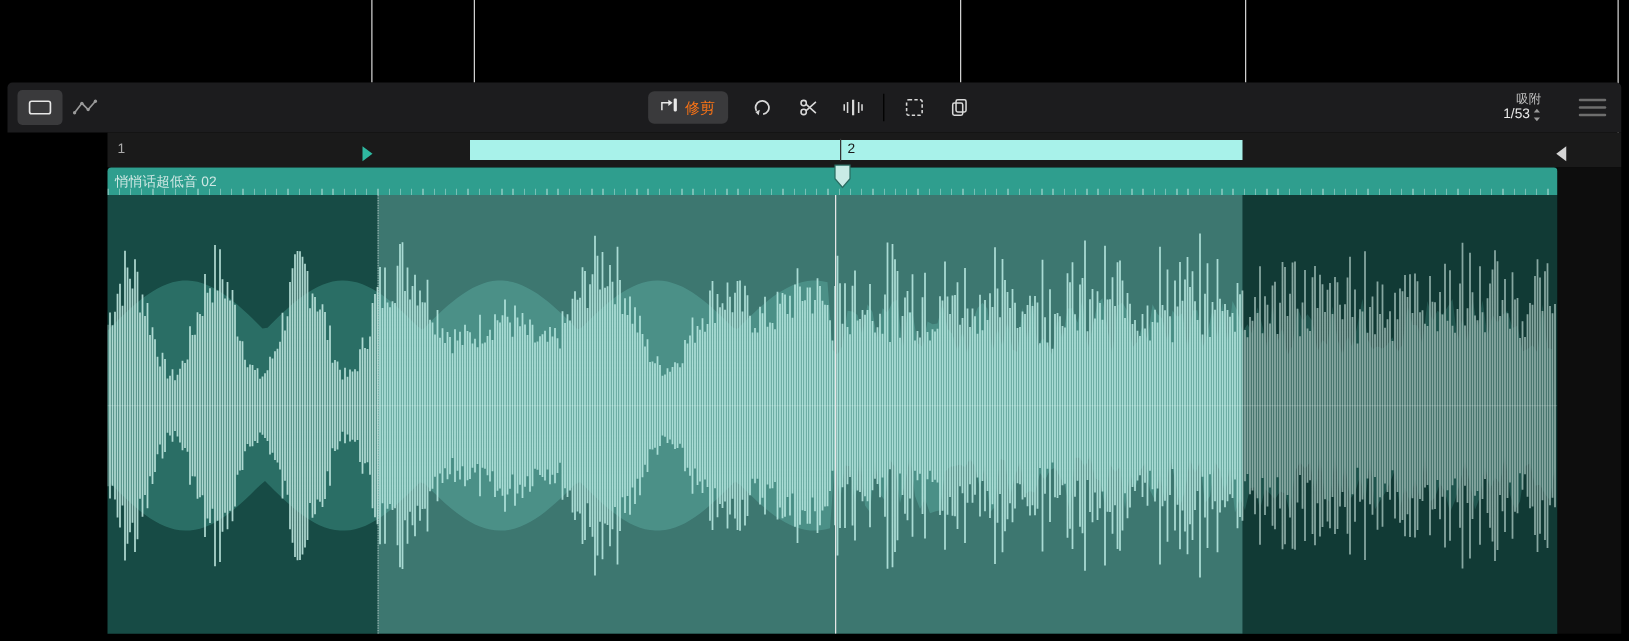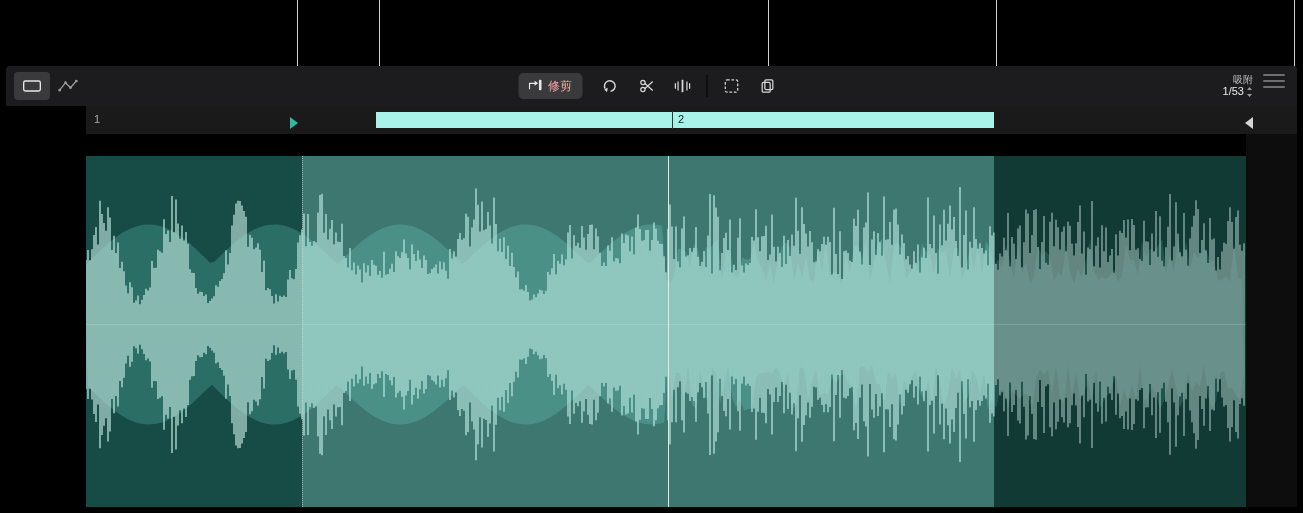--- a/index.html
+++ b/index.html
@@ -10,24 +10,24 @@
   .callout { position: absolute; top: 0; width: 1px; background: #d0d0d0; }
 
   
   .toolbar { position: absolute; left: 6px; right: 6px; top: 66px; height: 40px; background: #1c1c1e; display: flex; align-items: center; border-top-left-radius: 4px; border-top-right-radius: 4px; }
   .tool-left { display: flex; align-items: center; gap: 0; padding-left: 8px; }
   .mode-btn { width: 36px; height: 28px; display: flex; align-items: center; justify-content: center; border-radius: 4px; cursor: pointer; }
   .mode-btn.active { background: #3a3a3c; }
   .mode-btn svg { width: 20px; height: 16px; }
   .tool-center { position: absolute; left: 50%; transform: translateX(-50%); display: flex; align-items: center; gap: 0; }
   .pill { display: flex; align-items: center; background: #3a3a3c; border-radius: 5px; height: 26px; padding: 0 10px; gap: 6px; margin-right: 10px; }
-  .pill span.label { font-size: 12px; color: #fca5a5; }
+  .pill span.label { font-size: 12px; color: #f97316; }
   .ctr-btn { width: 32px; height: 26px; display: flex; align-items: center; justify-content: center; margin: 0 2px; border-radius: 4px; cursor:pointer; }
   .sep { width: 1px; height: 22px; background: #000; margin: 0 6px; }
-  .tool-right { margin-left: auto; padding-right: 12px; display: flex; gap: 4px; }
+  .tool-right { margin-left: auto; padding-right: 12px; display: flex; align-items: center; gap: 24px; }
   .snap-block { text-align: right; line-height: 1.1; margin-right: 6px; }
   .snap-title { font-size: 10px; color: #bfbfbf; }
   .snap-val { font-size: 11px; color: #eaeaea; display:flex; align-items:center; gap:2px; justify-content:flex-end;}
   .hamburger { width: 22px; height: 14px; display:flex; flex-direction:column; justify-content:space-between; cursor:pointer;}
   .hamburger div { height:2px; background:#6e6e6e; border-radius:1px;}
 
   
   .ruler { position: absolute; left: 86px; right: 6px; top: 106px; height: 28px; background: #1a1a1a; overflow: hidden; }
   .ruler .selection-band { position: absolute; top: 6px; height: 16px; background: #a8f2ea; }
   .ruler .bar-label { position: absolute; top: 7px; font-size: 11px; color: #aaa; }
@@ -149,20 +149,29 @@
 <div class="ruler">
   <div class="bar-label" style="left:8px">1</div>
   <div class="play-marker" style="left:204px"></div>
   <div class="selection-band" style="left:290px; width:618px;"></div>
   <div class="bar2-tick" style="left:586px"></div>
   <div class="bar-label" style="left:592px; color:#1a1a1a;">2</div>
   <div class="end-marker" style="left:1159px"></div>
 </div>
 
 
+<div class="region-header">
+  <span class="name">悄悄话超低音 02</span>
+  <div class="ticks"></div>
+  <div class="anchor">
+    <svg viewBox="0 0 14 20">
+          <path d="M1 1 H13 V12 L7 19 L1 12 Z" fill="#c9ebe6" stroke="#2a6d63" stroke-width="1"></path>
+        </svg>
+  </div>
+</div>
 
 <div class="wave-area">
   <svg class="wave" id="wave-svg" viewBox="0 0 1160 350" preserveAspectRatio="none">
         <path d="M0 168 L0.0 108.2 L4.0 104.2 L8.0 100.2 L12.0 96.4 L16.0 92.6 L20.0 89.0 L24.0 85.6 L28.0 82.4 L32.0 79.5 L36.0 76.9 L40.0 74.6 L44.0 72.6 L48.0 71.0 L52.0 69.7 L56.0 68.8 L60.0 68.3 L64.0 68.3 L68.0 68.6 L72.0 69.3 L76.0 70.4 L80.0 71.9 L84.0 73.7 L88.0 75.9 L92.0 78.4 L96.0 81.2 L100.0 84.3 L104.0 87.6 L108.0 91.1 L112.0 94.8 L116.0 98.6 L120.0 102.5 L124.0 106.5 L128.0 105.8 L132.0 101.9 L136.0 98.0 L140.0 94.2 L144.0 90.5 L148.0 87.0 L152.0 83.7 L156.0 80.7 L160.0 78.0 L164.0 75.5 L168.0 73.4 L172.0 71.6 L176.0 70.2 L180.0 69.1 L184.0 68.5 L188.0 68.3 L192.0 68.4 L196.0 69.0 L200.0 69.9 L204.0 71.2 L208.0 72.9 L212.0 74.9 L216.0 77.3 L220.0 80.0 L224.0 83.0 L228.0 86.2 L232.0 89.6 L236.0 93.2 L240.0 97.0 L244.0 100.9 L248.0 104.8 L252.0 107.5 L256.0 103.5 L260.0 99.6 L264.0 95.7 L268.0 92.0 L272.0 88.4 L276.0 85.1 L280.0 81.9 L284.0 79.1 L288.0 76.5 L292.0 74.2 L296.0 72.3 L300.0 70.7 L304.0 69.5 L308.0 68.7 L312.0 68.3 L316.0 68.3 L320.0 68.7 L324.0 69.5 L328.0 70.6 L332.0 72.2 L336.0 74.1 L340.0 76.3 L344.0 78.8 L348.0 81.7 L352.0 84.8 L356.0 88.2 L360.0 91.7 L364.0 95.4 L368.0 99.3 L372.0 103.2 L376.0 107.2 L380.0 105.2 L384.0 101.2 L388.0 97.3 L392.0 93.5 L396.0 89.9 L400.0 86.4 L404.0 83.2 L408.0 80.2 L412.0 77.5 L416.0 75.1 L420.0 73.1 L424.0 71.3 L428.0 70.0 L432.0 69.0 L436.0 68.4 L440.0 68.3 L444.0 68.5 L448.0 69.1 L452.0 70.1 L456.0 71.5 L460.0 73.2 L464.0 75.3 L468.0 77.7 L472.0 80.5 L476.0 83.5 L480.0 86.7 L484.0 90.2 L488.0 93.9 L492.0 97.6 L496.0 101.5 L500.0 105.5 L504.0 106.8 L508.0 102.8 L512.0 98.9 L516.0 95.1 L520.0 91.4 L524.0 87.9 L528.0 84.5 L532.0 81.4 L536.0 78.6 L540.0 76.1 L544.0 73.9 L548.0 72.0 L552.0 70.5 L556.0 69.4 L560.0 68.6 L564.0 68.3 L568.0 68.3 L572.0 68.8 L576.0 69.6 L580.0 123.2 L584.0 127.4 L588.0 120.1 L592.0 92.3 L596.0 93.0 L600.0 95.7 L604.0 111.8 L608.0 87.1 L612.0 93.3 L616.0 116.0 L620.0 90.4 L624.0 93.7 L628.0 85.3 L632.0 83.5 L636.0 123.9 L640.0 93.5 L644.0 93.5 L648.0 118.0 L652.0 121.3 L656.0 101.0 L660.0 103.1 L664.0 102.6 L668.0 86.7 L672.0 106.4 L676.0 111.1 L680.0 124.2 L684.0 108.6 L688.0 127.6 L692.0 101.0 L696.0 90.2 L700.0 85.9 L704.0 90.8 L708.0 124.9 L712.0 106.4 L716.0 120.9 L720.0 100.3 L724.0 123.2 L728.0 125.2 L732.0 89.9 L736.0 116.8 L740.0 84.3 L744.0 121.1 L748.0 114.3 L752.0 118.5 L756.0 127.8 L760.0 96.5 L764.0 115.4 L768.0 90.6 L772.0 90.4 L776.0 102.0 L780.0 83.3 L784.0 123.2 L788.0 105.5 L792.0 86.4 L796.0 82.4 L800.0 106.6 L804.0 127.2 L808.0 88.3 L812.0 85.8 L816.0 93.0 L820.0 121.4 L824.0 116.8 L828.0 104.3 L832.0 115.9 L836.0 87.1 L840.0 94.9 L844.0 98.8 L848.0 117.1 L852.0 92.1 L856.0 97.3 L860.0 94.1 L864.0 123.0 L868.0 92.1 L872.0 91.9 L876.0 121.8 L880.0 110.3 L884.0 91.1 L888.0 115.4 L892.0 85.8 L896.0 118.9 L900.0 84.6 L904.0 92.6 L908.0 109.3 L912.0 103.1 L916.0 111.1 L920.0 89.5 L924.0 104.8 L928.0 121.9 L932.0 86.5 L936.0 117.0 L940.0 105.7 L944.0 127.7 L948.0 120.2 L952.0 89.5 L956.0 100.4 L960.0 95.1 L964.0 100.7 L968.0 124.9 L972.0 115.4 L976.0 119.7 L980.0 88.8 L984.0 115.1 L988.0 127.2 L992.0 112.3 L996.0 121.4 L1000.0 103.7 L1004.0 82.8 L1008.0 114.8 L1012.0 123.1 L1016.0 120.7 L1020.0 122.6 L1024.0 119.3 L1028.0 113.5 L1032.0 125.3 L1036.0 119.4 L1040.0 88.3 L1044.0 103.5 L1048.0 104.2 L1052.0 118.7 L1056.0 84.5 L1060.0 100.7 L1064.0 92.4 L1068.0 95.3 L1072.0 89.5 L1076.0 83.0 L1080.0 116.5 L1084.0 97.8 L1088.0 117.7 L1092.0 82.3 L1096.0 106.3 L1100.0 84.0 L1104.0 112.8 L1108.0 95.5 L1112.0 102.0 L1116.0 95.5 L1120.0 92.5 L1124.0 106.0 L1128.0 104.3 L1132.0 124.6 L1136.0 123.0 L1140.0 119.6 L1144.0 125.7 L1148.0 87.1 L1152.0 122.1 L1156.0 123.0 L1158.0 217.5 L1154.0 243.6 L1150.0 238.8 L1146.0 231.2 L1142.0 231.9 L1138.0 214.1 L1134.0 216.3 L1130.0 244.6 L1126.0 251.3 L1122.0 238.9 L1118.0 208.0 L1114.0 230.2 L1110.0 225.1 L1106.0 234.8 L1102.0 216.8 L1098.0 241.0 L1094.0 251.0 L1090.0 230.4 L1086.0 212.7 L1082.0 229.7 L1078.0 244.0 L1074.0 253.0 L1070.0 236.6 L1066.0 230.2 L1062.0 241.3 L1058.0 244.8 L1054.0 208.6 L1050.0 243.8 L1046.0 227.0 L1042.0 245.1 L1038.0 233.3 L1034.0 249.2 L1030.0 219.4 L1026.0 229.1 L1022.0 237.7 L1018.0 244.0 L1014.0 250.7 L1010.0 211.8 L1006.0 245.3 L1002.0 224.3 L998.0 237.5 L994.0 242.5 L990.0 215.9 L986.0 241.2 L982.0 208.7 L978.0 244.9 L974.0 242.1 L970.0 209.6 L966.0 237.6 L962.0 213.3 L958.0 218.2 L954.0 213.4 L950.0 220.5 L946.0 253.8 L942.0 238.2 L938.0 236.6 L934.0 242.7 L930.0 238.4 L926.0 234.5 L922.0 251.0 L918.0 233.2 L914.0 233.7 L910.0 251.4 L906.0 242.2 L902.0 253.4 L898.0 216.7 L894.0 238.1 L890.0 220.0 L886.0 213.0 L882.0 240.4 L878.0 245.9 L874.0 213.1 L870.0 221.9 L866.0 211.0 L862.0 236.3 L858.0 248.5 L854.0 227.7 L850.0 209.0 L846.0 246.6 L842.0 222.3 L838.0 243.6 L834.0 235.5 L830.0 214.2 L826.0 220.0 L822.0 234.7 L818.0 222.8 L814.0 250.5 L810.0 216.9 L806.0 220.9 L802.0 215.0 L798.0 248.2 L794.0 228.0 L790.0 226.0 L786.0 208.2 L782.0 216.9 L778.0 209.7 L774.0 209.6 L770.0 253.5 L766.0 232.0 L762.0 225.0 L758.0 217.6 L754.0 219.4 L750.0 227.4 L746.0 221.7 L742.0 237.6 L738.0 236.1 L734.0 238.6 L730.0 213.1 L726.0 224.1 L722.0 241.2 L718.0 211.8 L714.0 210.6 L710.0 248.8 L706.0 253.0 L702.0 215.2 L698.0 234.4 L694.0 216.5 L690.0 210.6 L686.0 217.2 L682.0 214.9 L678.0 216.2 L674.0 216.8 L670.0 220.8 L666.0 251.5 L662.0 252.5 L658.0 253.9 L654.0 242.6 L650.0 250.5 L646.0 240.2 L642.0 209.1 L638.0 230.3 L634.0 245.9 L630.0 216.9 L626.0 211.4 L622.0 243.7 L618.0 238.8 L614.0 213.0 L610.0 253.0 L606.0 247.7 L602.0 208.0 L598.0 246.7 L594.0 216.3 L590.0 215.8 L586.0 244.2 L582.0 210.8 L578.0 265.8 L574.0 266.8 L570.0 267.5 L566.0 267.7 L562.0 267.6 L558.0 267.1 L554.0 266.1 L550.0 264.8 L546.0 263.1 L542.0 261.1 L538.0 258.7 L534.0 256.0 L530.0 253.1 L526.0 249.8 L522.0 246.4 L518.0 242.8 L514.0 239.0 L510.0 235.1 L506.0 231.2 L502.0 228.5 L498.0 232.5 L494.0 236.4 L490.0 240.3 L486.0 244.0 L482.0 247.5 L478.0 250.9 L474.0 254.1 L470.0 256.9 L466.0 259.5 L462.0 261.8 L458.0 263.7 L454.0 265.3 L450.0 266.5 L446.0 267.3 L442.0 267.7 L438.0 267.7 L434.0 267.3 L430.0 266.6 L426.0 265.4 L422.0 263.9 L418.0 262.0 L414.0 259.7 L410.0 257.2 L406.0 254.3 L402.0 251.2 L398.0 247.9 L394.0 244.3 L390.0 240.6 L386.0 236.8 L382.0 232.8 L378.0 228.9 L374.0 230.8 L370.0 234.8 L366.0 238.7 L362.0 242.5 L358.0 246.1 L354.0 249.5 L350.0 252.8 L346.0 255.8 L342.0 258.5 L338.0 260.9 L334.0 262.9 L330.0 264.7 L326.0 266.0 L322.0 267.0 L318.0 267.6 L314.0 267.7 L310.0 267.5 L306.0 266.9 L302.0 265.9 L298.0 264.5 L294.0 262.8 L290.0 260.7 L286.0 258.3 L282.0 255.5 L278.0 252.5 L274.0 249.3 L270.0 245.8 L266.0 242.2 L262.0 238.4 L258.0 234.5 L254.0 230.5 L250.0 229.2 L246.0 233.1 L242.0 237.1 L238.0 240.9 L234.0 244.6 L230.0 248.1 L226.0 251.5 L222.0 254.6 L218.0 257.4 L214.0 259.9 L210.0 262.1 L206.0 264.0 L202.0 265.5 L198.0 266.6 L194.0 267.4 L190.0 267.7 L186.0 267.7 L182.0 267.2 L178.0 266.4 L174.0 265.2 L170.0 263.6 L166.0 261.6 L162.0 259.3 L158.0 256.7 L154.0 253.8 L150.0 250.7 L146.0 247.3 L142.0 243.7 L138.0 240.0 L134.0 236.1 L130.0 232.2 L126.0 228.2 L122.0 231.5 L118.0 235.4 L114.0 239.3 L110.0 243.1 L106.0 246.7 L102.0 250.1 L98.0 253.3 L94.0 256.2 L90.0 258.9 L86.0 261.2 L82.0 263.3 L78.0 264.9 L74.0 266.2 L70.0 267.1 L66.0 267.6 L62.0 267.7 L58.0 267.5 L54.0 266.8 L50.0 265.7 L46.0 264.3 L42.0 262.5 L38.0 260.3 L34.0 257.8 L30.0 255.0 L26.0 252.0 L22.0 248.7 L18.0 245.2 L14.0 241.5 L10.0 237.7 L6.0 233.8 L2.0 229.8 Z" fill="#3b8d80" opacity="0.55"></path>
         <path d="M0.0 103.6 L0.0 232.4 M2.0 93.8 L2.0 242.2 M4.0 104.0 L4.0 232.0 M6.0 93.1 L6.0 242.9 M8.0 78.8 L8.0 257.2 M10.0 70.8 L10.0 265.2 M12.0 88.3 L12.0 247.7 M14.0 44.5 L14.0 291.5 M16.0 57.8 L16.0 278.2 M18.0 66.9 L18.0 269.1 M20.0 74.5 L20.0 261.5 M22.0 51.2 L22.0 284.8 M24.0 61.3 L24.0 274.7 M26.0 93.7 L26.0 242.3 M28.0 79.4 L28.0 256.6 M30.0 96.6 L30.0 239.4 M32.0 86.2 L32.0 249.8 M34.0 111.6 L34.0 224.4 M36.0 105.5 L36.0 230.5 M38.0 115.0 L38.0 221.0 M40.0 129.1 L40.0 206.9 M42.0 136.9 L42.0 199.1 M44.0 125.8 L44.0 210.2 M46.0 130.9 L46.0 205.1 M48.0 146.4 L48.0 189.6 M50.0 144.2 L50.0 191.8 M52.0 139.1 L52.0 196.9 M54.0 147.8 L54.0 188.2 M56.0 143.3 L56.0 192.7 M58.0 138.6 L58.0 197.4 M60.0 132.3 L60.0 203.7 M62.0 134.1 L62.0 201.9 M64.0 131.2 L64.0 204.8 M66.0 104.8 L66.0 231.2 M68.0 111.6 L68.0 224.4 M70.0 111.4 L70.0 224.6 M72.0 93.6 L72.0 242.4 M74.0 94.9 L74.0 241.1 M76.0 96.5 L76.0 239.5 M78.0 63.1 L78.0 272.9 M80.0 77.9 L80.0 258.1 M82.0 74.3 L82.0 261.7 M84.0 85.8 L84.0 250.2 M86.0 39.9 L86.0 296.1 M88.0 76.1 L88.0 259.9 M90.0 43.3 L90.0 292.7 M92.0 67.3 L92.0 268.7 M94.0 82.5 L94.0 253.5 M96.0 69.4 L96.0 266.6 M98.0 84.2 L98.0 251.8 M100.0 75.8 L100.0 260.2 M102.0 87.6 L102.0 248.4 M104.0 112.9 L104.0 223.1 M106.0 116.3 L106.0 219.7 M108.0 116.6 L108.0 219.4 M110.0 131.5 L110.0 204.5 M112.0 137.4 L112.0 198.6 M114.0 135.3 L114.0 200.7 M116.0 135.6 L116.0 200.4 M118.0 139.7 L118.0 196.3 M120.0 138.2 L120.0 197.8 M122.0 146.5 L122.0 189.5 M124.0 144.7 L124.0 191.3 M126.0 142.1 L126.0 193.9 M128.0 139.8 L128.0 196.2 M130.0 129.0 L130.0 207.0 M132.0 130.4 L132.0 205.6 M134.0 124.6 L134.0 211.4 M136.0 122.6 L136.0 213.4 M138.0 117.0 L138.0 219.0 M140.0 93.9 L140.0 242.1 M142.0 108.1 L142.0 227.9 M144.0 96.8 L144.0 239.2 M146.0 69.4 L146.0 266.6 M148.0 58.5 L148.0 277.5 M150.0 47.3 L150.0 288.7 M152.0 44.7 L152.0 291.3 M154.0 44.9 L154.0 291.1 M156.0 49.3 L156.0 286.7 M158.0 54.9 L158.0 281.1 M160.0 60.7 L160.0 275.3 M162.0 90.4 L162.0 245.6 M164.0 78.5 L164.0 257.5 M166.0 81.4 L166.0 254.6 M168.0 93.0 L168.0 243.0 M170.0 91.3 L170.0 244.7 M172.0 87.1 L172.0 248.9 M174.0 93.4 L174.0 242.6 M176.0 115.7 L176.0 220.3 M178.0 104.1 L178.0 231.9 M180.0 133.9 L180.0 202.1 M182.0 131.7 L182.0 204.3 M184.0 132.9 L184.0 203.1 M186.0 139.5 L186.0 196.5 M188.0 147.2 L188.0 188.8 M190.0 137.9 L190.0 198.1 M192.0 145.0 L192.0 191.0 M194.0 139.3 L194.0 196.7 M196.0 140.7 L196.0 195.3 M198.0 139.1 L198.0 196.9 M200.0 140.6 L200.0 195.4 M202.0 123.1 L202.0 212.9 M204.0 113.7 L204.0 222.3 M206.0 122.0 L206.0 214.0 M208.0 122.8 L208.0 213.2 M210.0 112.8 L210.0 223.2 M212.0 86.2 L212.0 249.8 M214.0 78.9 L214.0 257.1 M216.0 73.4 L216.0 262.6 M218.0 57.4 L218.0 278.6 M220.0 90.1 L220.0 245.9 M222.0 57.8 L222.0 278.2 M224.0 85.7 L224.0 250.3 M226.0 89.5 L226.0 246.5 M228.0 84.8 L228.0 251.2 M230.0 86.1 L230.0 249.9 M232.0 56.5 L232.0 279.5 M234.0 39.0 L234.0 297.0 M236.0 37.6 L236.0 298.4 M238.0 76.5 L238.0 259.5 M240.0 57.8 L240.0 278.2 M242.0 83.3 L242.0 252.7 M244.0 72.5 L244.0 263.5 M246.0 63.7 L246.0 272.3 M248.0 88.1 L248.0 247.9 M250.0 76.2 L250.0 259.8 M252.0 85.5 L252.0 250.5 M254.0 85.7 L254.0 250.3 M256.0 67.6 L256.0 268.4 M258.0 99.6 L258.0 236.4 M260.0 101.7 L260.0 234.3 M262.0 111.2 L262.0 224.8 M264.0 91.7 L264.0 244.3 M266.0 113.8 L266.0 222.2 M268.0 106.2 L268.0 229.8 M270.0 118.1 L270.0 217.9 M272.0 109.3 L272.0 226.7 M274.0 113.3 L274.0 222.7 M276.0 126.2 L276.0 209.8 M278.0 107.0 L278.0 229.0 M280.0 116.1 L280.0 219.9 M282.0 109.0 L282.0 227.0 M284.0 119.6 L284.0 216.4 M286.0 103.6 L286.0 232.4 M288.0 108.4 L288.0 227.6 M290.0 109.4 L290.0 226.6 M292.0 118.5 L292.0 217.5 M294.0 114.6 L294.0 221.4 M296.0 121.4 L296.0 214.6 M298.0 95.6 L298.0 240.4 M300.0 118.5 L300.0 217.5 M302.0 117.7 L302.0 218.3 M304.0 112.5 L304.0 223.5 M306.0 107.4 L306.0 228.6 M308.0 115.7 L308.0 220.3 M310.0 95.1 L310.0 240.9 M312.0 100.0 L312.0 236.0 M314.0 101.8 L314.0 234.2 M316.0 96.0 L316.0 240.0 M318.0 83.3 L318.0 252.7 M320.0 97.1 L320.0 238.9 M322.0 101.7 L322.0 234.3 M324.0 113.0 L324.0 223.0 M326.0 88.2 L326.0 247.8 M328.0 97.8 L328.0 238.2 M330.0 104.8 L330.0 231.2 M332.0 94.2 L332.0 241.8 M334.0 103.3 L334.0 232.7 M336.0 111.7 L336.0 224.3 M338.0 99.3 L338.0 236.7 M340.0 103.6 L340.0 232.4 M342.0 117.7 L342.0 218.3 M344.0 116.8 L344.0 219.2 M346.0 112.6 L346.0 223.4 M348.0 111.1 L348.0 224.9 M350.0 108.2 L350.0 227.8 M352.0 117.1 L352.0 218.9 M354.0 105.2 L354.0 230.8 M356.0 112.9 L356.0 223.1 M358.0 106.0 L358.0 230.0 M360.0 114.3 L360.0 221.7 M362.0 122.4 L362.0 213.6 M364.0 92.8 L364.0 243.2 M366.0 102.1 L366.0 233.9 M368.0 95.1 L368.0 240.9 M370.0 100.2 L370.0 235.8 M372.0 82.7 L372.0 253.3 M374.0 76.7 L374.0 259.3 M376.0 83.6 L376.0 252.4 M378.0 82.0 L378.0 254.0 M380.0 57.6 L380.0 278.4 M382.0 60.7 L382.0 275.3 M384.0 90.2 L384.0 245.8 M386.0 71.2 L386.0 264.8 M388.0 63.3 L388.0 272.7 M390.0 32.5 L390.0 303.5 M392.0 48.5 L392.0 287.5 M394.0 75.4 L394.0 260.6 M396.0 45.4 L396.0 290.6 M398.0 74.0 L398.0 262.0 M400.0 72.8 L400.0 263.2 M402.0 55.8 L402.0 280.2 M404.0 69.3 L404.0 266.7 M406.0 87.2 L406.0 248.8 M408.0 41.3 L408.0 294.7 M410.0 67.9 L410.0 268.1 M412.0 94.9 L412.0 241.1 M414.0 82.4 L414.0 253.6 M416.0 95.8 L416.0 240.2 M418.0 81.0 L418.0 255.0 M420.0 102.7 L420.0 233.3 M422.0 89.6 L422.0 246.4 M424.0 109.6 L424.0 226.4 M426.0 96.4 L426.0 239.6 M428.0 110.8 L428.0 225.2 M430.0 120.9 L430.0 215.1 M432.0 115.1 L432.0 220.9 M434.0 133.2 L434.0 202.8 M436.0 132.9 L436.0 203.1 M438.0 134.3 L438.0 201.7 M440.0 128.7 L440.0 207.3 M442.0 135.7 L442.0 200.3 M444.0 144.1 L444.0 191.9 M446.0 143.2 L446.0 192.8 M448.0 138.2 L448.0 197.8 M450.0 140.9 L450.0 195.1 M452.0 137.2 L452.0 198.8 M454.0 133.4 L454.0 202.6 M456.0 134.2 L456.0 201.8 M458.0 137.5 L458.0 198.5 M460.0 134.3 L460.0 201.7 M462.0 115.6 L462.0 220.4 M464.0 118.5 L464.0 217.5 M466.0 112.0 L466.0 224.0 M468.0 97.7 L468.0 238.3 M470.0 117.8 L470.0 218.2 M472.0 104.6 L472.0 231.4 M474.0 107.5 L474.0 228.5 M476.0 98.3 L476.0 237.7 M478.0 109.0 L478.0 227.0 M480.0 103.0 L480.0 233.0 M482.0 76.2 L482.0 259.8 M484.0 68.7 L484.0 267.3 M486.0 102.1 L486.0 233.9 M488.0 79.0 L488.0 257.0 M490.0 89.6 L490.0 246.4 M492.0 86.4 L492.0 249.6 M494.0 91.5 L494.0 244.5 M496.0 69.9 L496.0 266.1 M498.0 81.2 L498.0 254.8 M500.0 93.6 L500.0 242.4 M502.0 77.9 L502.0 258.1 M504.0 68.7 L504.0 267.3 M506.0 68.2 L506.0 267.8 M508.0 92.9 L508.0 243.1 M510.0 72.4 L510.0 263.6 M512.0 79.9 L512.0 256.1 M514.0 96.4 L514.0 239.6 M516.0 109.7 L516.0 226.3 M518.0 106.1 L518.0 229.9 M520.0 109.6 L520.0 226.4 M522.0 89.2 L522.0 246.8 M524.0 94.4 L524.0 241.6 M526.0 81.1 L526.0 254.9 M528.0 105.1 L528.0 230.9 M530.0 101.8 L530.0 234.2 M532.0 102.1 L532.0 233.9 M534.0 107.0 L534.0 229.0 M536.0 77.2 L536.0 258.8 M538.0 86.8 L538.0 249.2 M540.0 78.2 L540.0 257.8 M542.0 79.3 L542.0 256.7 M544.0 95.0 L544.0 241.0 M546.0 80.3 L546.0 255.7 M548.0 97.9 L548.0 238.1 M550.0 71.3 L550.0 264.7 M552.0 58.4 L552.0 277.6 M554.0 72.9 L554.0 263.1 M556.0 84.5 L556.0 251.5 M558.0 84.0 L558.0 252.0 M560.0 73.8 L560.0 262.2 M562.0 73.7 L562.0 262.3 M564.0 94.6 L564.0 241.4 M566.0 83.8 L566.0 252.2 M568.0 66.4 L568.0 269.6 M570.0 72.5 L570.0 263.5 M572.0 84.4 L572.0 251.6 M574.0 87.5 L574.0 248.5 M576.0 87.8 L576.0 248.2 M578.0 99.9 L578.0 236.1 M580.0 116.0 L580.0 220.0 M582.0 72.6 L582.0 263.4 M584.0 48.4 L584.0 287.6 M586.0 70.4 L586.0 265.6 M588.0 102.8 L588.0 233.2 M590.0 70.4 L590.0 265.6 M592.0 105.3 L592.0 230.7 M594.0 111.1 L594.0 224.9 M596.0 72.4 L596.0 263.6 M598.0 60.3 L598.0 275.7 M600.0 100.2 L600.0 235.8 M602.0 99.0 L602.0 237.0 M604.0 91.7 L604.0 244.3 M606.0 95.6 L606.0 240.4 M608.0 91.7 L608.0 244.3 M610.0 70.9 L610.0 265.1 M612.0 100.5 L612.0 235.5 M614.0 109.6 L614.0 226.4 M616.0 105.5 L616.0 230.5 M618.0 94.8 L618.0 241.2 M620.0 110.7 L620.0 225.3 M622.0 79.3 L622.0 256.7 M624.0 37.8 L624.0 298.2 M626.0 117.2 L626.0 218.8 M628.0 39.1 L628.0 296.9 M630.0 51.3 L630.0 284.7 M632.0 60.6 L632.0 275.4 M634.0 113.9 L634.0 222.1 M636.0 96.6 L636.0 239.4 M638.0 81.8 L638.0 254.2 M640.0 76.6 L640.0 259.4 M642.0 93.8 L642.0 242.2 M644.0 63.3 L644.0 272.7 M646.0 116.1 L646.0 219.9 M648.0 108.4 L648.0 227.6 M650.0 113.7 L650.0 222.3 M652.0 81.5 L652.0 254.5 M654.0 62.0 L654.0 274.0 M656.0 109.2 L656.0 226.8 M658.0 116.1 L658.0 219.9 M660.0 107.1 L660.0 228.9 M662.0 108.8 L662.0 227.2 M664.0 106.6 L664.0 229.4 M666.0 80.7 L666.0 255.3 M668.0 84.2 L668.0 251.8 M670.0 53.0 L670.0 283.0 M672.0 81.0 L672.0 255.0 M674.0 95.0 L674.0 241.0 M676.0 80.1 L676.0 255.9 M678.0 79.8 L678.0 256.2 M680.0 69.6 L680.0 266.4 M682.0 103.6 L682.0 232.4 M684.0 98.1 L684.0 237.9 M686.0 58.3 L686.0 277.7 M688.0 90.6 L688.0 245.4 M690.0 105.2 L690.0 230.8 M692.0 90.6 L692.0 245.4 M694.0 96.8 L694.0 239.2 M696.0 110.7 L696.0 225.3 M698.0 79.6 L698.0 256.4 M700.0 107.8 L700.0 228.2 M702.0 83.7 L702.0 252.3 M704.0 99.8 L704.0 236.2 M706.0 78.3 L706.0 257.7 M708.0 89.4 L708.0 246.6 M710.0 41.7 L710.0 294.3 M712.0 74.6 L712.0 261.4 M714.0 97.5 L714.0 238.5 M716.0 51.1 L716.0 284.9 M718.0 67.8 L718.0 268.2 M720.0 77.4 L720.0 258.6 M722.0 90.2 L722.0 245.8 M724.0 74.9 L724.0 261.1 M726.0 85.9 L726.0 250.1 M728.0 106.0 L728.0 230.0 M730.0 105.2 L730.0 230.8 M732.0 93.0 L732.0 243.0 M734.0 94.9 L734.0 241.1 M736.0 87.8 L736.0 248.2 M738.0 80.4 L738.0 255.6 M740.0 88.5 L740.0 247.5 M742.0 80.5 L742.0 255.5 M744.0 85.7 L744.0 250.3 M746.0 118.2 L746.0 217.8 M748.0 51.6 L748.0 284.4 M750.0 97.6 L750.0 238.4 M752.0 117.7 L752.0 218.3 M754.0 75.1 L754.0 260.9 M756.0 122.6 L756.0 213.4 M758.0 94.9 L758.0 241.1 M760.0 94.2 L760.0 241.8 M762.0 96.7 L762.0 239.3 M764.0 104.5 L764.0 231.5 M766.0 105.7 L766.0 230.3 M768.0 62.5 L768.0 273.5 M770.0 69.7 L770.0 266.3 M772.0 53.7 L772.0 282.3 M774.0 95.2 L774.0 240.8 M776.0 108.1 L776.0 227.9 M778.0 71.4 L778.0 264.6 M780.0 66.2 L780.0 269.8 M782.0 36.3 L782.0 299.7 M784.0 108.6 L784.0 227.4 M786.0 83.2 L786.0 252.8 M788.0 75.0 L788.0 261.0 M790.0 98.6 L790.0 237.4 M792.0 76.8 L792.0 259.2 M794.0 86.1 L794.0 249.9 M796.0 99.5 L796.0 236.5 M798.0 40.5 L798.0 295.5 M800.0 83.4 L800.0 252.6 M802.0 83.1 L802.0 252.9 M804.0 65.7 L804.0 270.3 M806.0 88.5 L806.0 247.5 M808.0 53.6 L808.0 282.4 M810.0 52.3 L810.0 283.7 M812.0 68.3 L812.0 267.7 M814.0 98.1 L814.0 237.9 M816.0 78.2 L816.0 257.8 M818.0 86.8 L818.0 249.2 M820.0 103.0 L820.0 233.0 M822.0 99.8 L822.0 236.2 M824.0 108.3 L824.0 227.7 M826.0 112.4 L826.0 223.6 M828.0 95.0 L828.0 241.0 M830.0 106.4 L830.0 229.6 M832.0 88.2 L832.0 247.8 M834.0 116.1 L834.0 219.9 M836.0 101.3 L836.0 234.7 M838.0 91.5 L838.0 244.5 M840.0 101.8 L840.0 234.2 M842.0 41.3 L842.0 294.7 M844.0 87.8 L844.0 248.2 M846.0 92.0 L846.0 244.0 M848.0 59.4 L848.0 276.6 M850.0 96.7 L850.0 239.3 M852.0 117.4 L852.0 218.6 M854.0 68.3 L854.0 267.7 M856.0 89.0 L856.0 247.0 M858.0 53.5 L858.0 282.5 M860.0 84.3 L860.0 251.7 M862.0 67.5 L862.0 268.5 M864.0 49.4 L864.0 286.6 M866.0 73.3 L866.0 262.7 M868.0 60.8 L868.0 275.2 M870.0 84.8 L870.0 251.2 M872.0 99.8 L872.0 236.2 M874.0 30.8 L874.0 305.2 M876.0 111.3 L876.0 224.7 M878.0 78.7 L878.0 257.3 M880.0 54.4 L880.0 281.6 M882.0 113.3 L882.0 222.7 M884.0 85.4 L884.0 250.6 M886.0 91.6 L886.0 244.4 M888.0 51.1 L888.0 284.9 M890.0 82.8 L890.0 253.2 M892.0 92.5 L892.0 243.5 M894.0 87.0 L894.0 249.0 M896.0 91.7 L896.0 244.3 M898.0 97.2 L898.0 238.8 M900.0 94.2 L900.0 241.8 M902.0 109.0 L902.0 227.0 M904.0 70.1 L904.0 265.9 M906.0 79.2 L906.0 256.8 M908.0 76.2 L908.0 259.8 M910.0 107.7 L910.0 228.3 M912.0 113.4 L912.0 222.6 M914.0 97.3 L914.0 238.7 M916.0 100.3 L916.0 235.7 M918.0 81.4 L918.0 254.6 M920.0 94.1 L920.0 241.9 M922.0 56.9 L922.0 279.1 M924.0 110.2 L924.0 225.8 M926.0 80.7 L926.0 255.3 M928.0 87.6 L928.0 248.4 M930.0 102.6 L930.0 233.4 M932.0 72.2 L932.0 263.8 M934.0 69.3 L934.0 266.7 M936.0 110.9 L936.0 225.1 M938.0 85.9 L938.0 250.1 M940.0 53.4 L940.0 282.6 M942.0 57.4 L942.0 278.6 M944.0 96.6 L944.0 239.4 M946.0 78.8 L946.0 257.2 M948.0 53.9 L948.0 282.1 M950.0 53.1 L950.0 282.9 M952.0 90.7 L952.0 245.3 M954.0 112.6 L954.0 223.4 M956.0 85.7 L956.0 250.3 M958.0 59.9 L958.0 276.1 M960.0 106.5 L960.0 229.5 M962.0 108.5 L962.0 227.5 M964.0 65.6 L964.0 270.4 M966.0 56.6 L966.0 279.4 M968.0 90.1 L968.0 245.9 M970.0 63.6 L970.0 272.4 M972.0 71.1 L972.0 264.9 M974.0 93.3 L974.0 242.7 M976.0 75.5 L976.0 260.5 M978.0 70.2 L978.0 265.8 M980.0 95.0 L980.0 241.0 M982.0 65.5 L982.0 270.5 M984.0 69.6 L984.0 266.4 M986.0 87.5 L986.0 248.5 M988.0 99.1 L988.0 236.9 M990.0 87.1 L990.0 248.9 M992.0 65.8 L992.0 270.2 M994.0 49.3 L994.0 286.7 M996.0 97.3 L996.0 238.7 M998.0 75.4 L998.0 260.6 M1000.0 118.5 L1000.0 217.5 M1002.0 91.2 L1002.0 244.8 M1004.0 93.0 L1004.0 243.0 M1006.0 44.9 L1006.0 291.1 M1008.0 109.9 L1008.0 226.1 M1010.0 89.4 L1010.0 246.6 M1012.0 80.9 L1012.0 255.1 M1014.0 111.1 L1014.0 224.9 M1016.0 69.0 L1016.0 267.0 M1018.0 94.9 L1018.0 241.1 M1020.0 71.3 L1020.0 264.7 M1022.0 105.8 L1022.0 230.2 M1024.0 99.1 L1024.0 236.9 M1026.0 92.8 L1026.0 243.2 M1028.0 116.5 L1028.0 219.5 M1030.0 78.0 L1030.0 258.0 M1032.0 99.1 L1032.0 236.9 M1034.0 74.6 L1034.0 261.4 M1036.0 76.8 L1036.0 259.2 M1038.0 63.8 L1038.0 272.2 M1040.0 81.3 L1040.0 254.7 M1042.0 63.2 L1042.0 272.8 M1044.0 94.1 L1044.0 241.9 M1046.0 62.7 L1046.0 273.3 M1048.0 68.8 L1048.0 267.2 M1050.0 93.5 L1050.0 242.5 M1052.0 91.9 L1052.0 244.1 M1054.0 102.7 L1054.0 233.3 M1056.0 104.6 L1056.0 231.4 M1058.0 64.6 L1058.0 271.4 M1060.0 85.1 L1060.0 250.9 M1062.0 85.5 L1062.0 250.5 M1064.0 108.6 L1064.0 227.4 M1066.0 77.4 L1066.0 258.6 M1068.0 95.3 L1068.0 240.7 M1070.0 54.8 L1070.0 281.2 M1072.0 100.4 L1072.0 235.6 M1074.0 60.1 L1074.0 275.9 M1076.0 104.4 L1076.0 231.6 M1078.0 109.9 L1078.0 226.1 M1080.0 90.9 L1080.0 245.1 M1082.0 70.6 L1082.0 265.4 M1084.0 38.0 L1084.0 298.0 M1086.0 104.1 L1086.0 231.9 M1088.0 90.3 L1088.0 245.7 M1090.0 46.1 L1090.0 289.9 M1092.0 77.6 L1092.0 258.4 M1094.0 96.1 L1094.0 239.9 M1096.0 99.9 L1096.0 236.1 M1098.0 56.9 L1098.0 279.1 M1100.0 93.5 L1100.0 242.5 M1102.0 109.4 L1102.0 226.6 M1104.0 82.3 L1104.0 253.7 M1106.0 70.5 L1106.0 265.5 M1108.0 59.5 L1108.0 276.5 M1110.0 44.0 L1110.0 292.0 M1112.0 52.9 L1112.0 283.1 M1114.0 96.6 L1114.0 239.4 M1116.0 83.8 L1116.0 252.2 M1118.0 67.1 L1118.0 268.9 M1120.0 94.3 L1120.0 241.7 M1122.0 106.6 L1122.0 229.4 M1124.0 61.7 L1124.0 274.3 M1126.0 83.3 L1126.0 252.7 M1128.0 82.2 L1128.0 253.8 M1130.0 114.1 L1130.0 221.9 M1132.0 100.8 L1132.0 235.2 M1134.0 113.3 L1134.0 222.7 M1136.0 95.2 L1136.0 240.8 M1138.0 86.2 L1138.0 249.8 M1140.0 87.6 L1140.0 248.4 M1142.0 64.7 L1142.0 271.3 M1144.0 51.2 L1144.0 284.8 M1146.0 65.8 L1146.0 270.2 M1148.0 92.5 L1148.0 243.5 M1150.0 60.8 L1150.0 275.2 M1152.0 54.4 L1152.0 281.6 M1154.0 88.6 L1154.0 247.4 M1156.0 94.4 L1156.0 241.6 M1158.0 87.0 L1158.0 249.0 " stroke="#bfe6df" stroke-width="1.4" opacity="0.9"></path>
       </svg>
   <div class="wave-sel" style="left:216px; width:692px;"></div>
   <div class="wave-dim" style="left:908px; right:0;"></div>
   <div class="center-line" style="top:48%"></div>
   <div class="dotted" style="left:216px;"></div>

